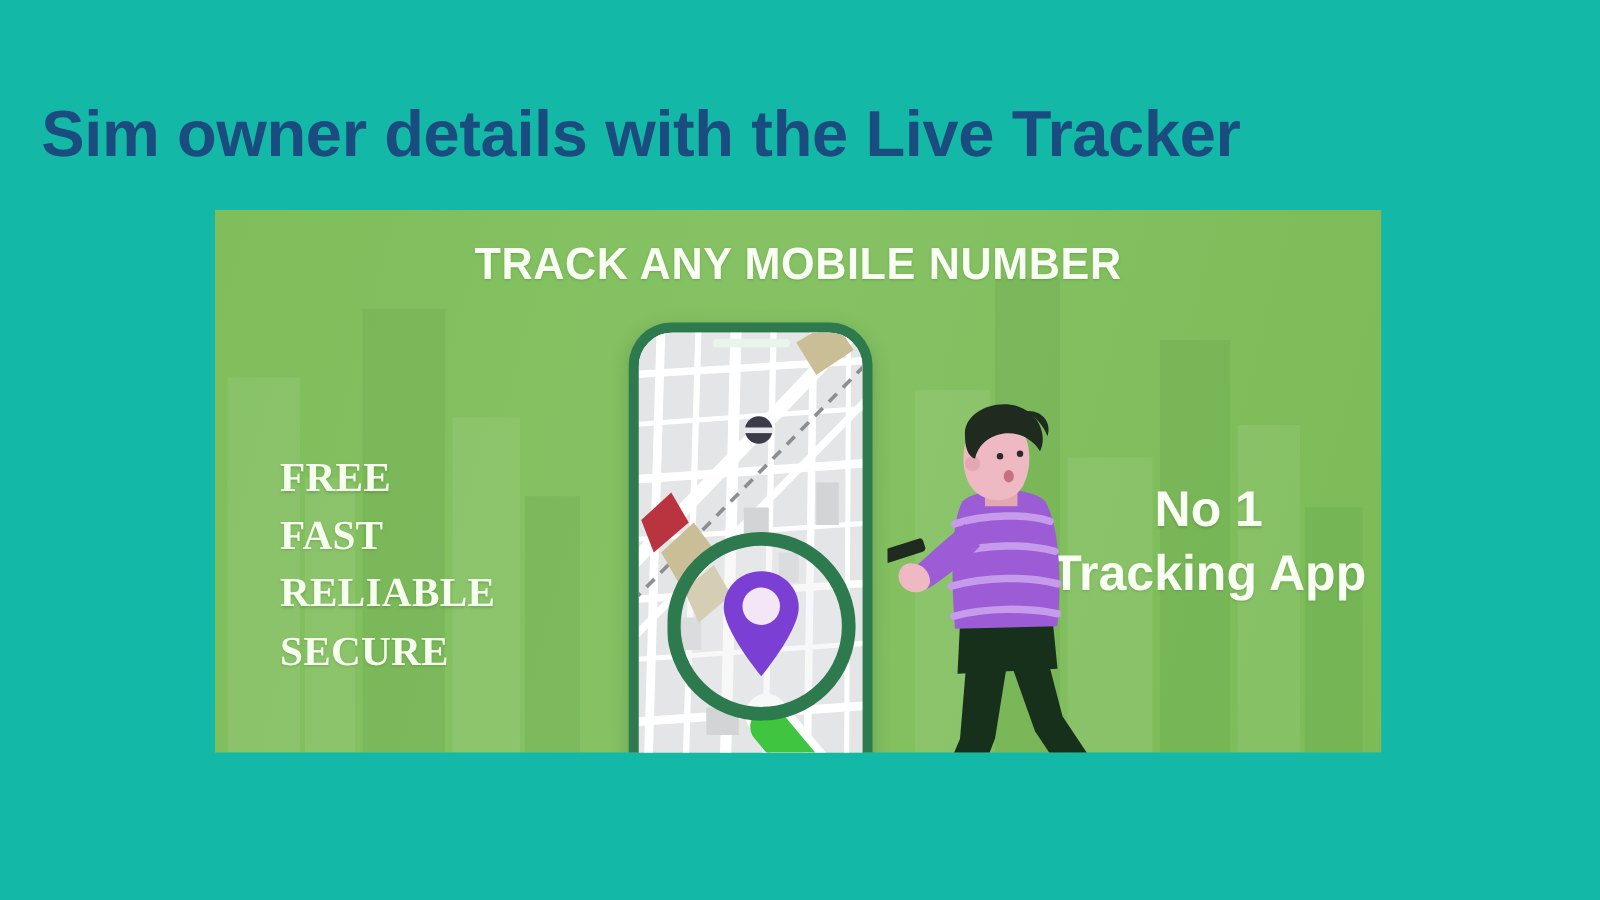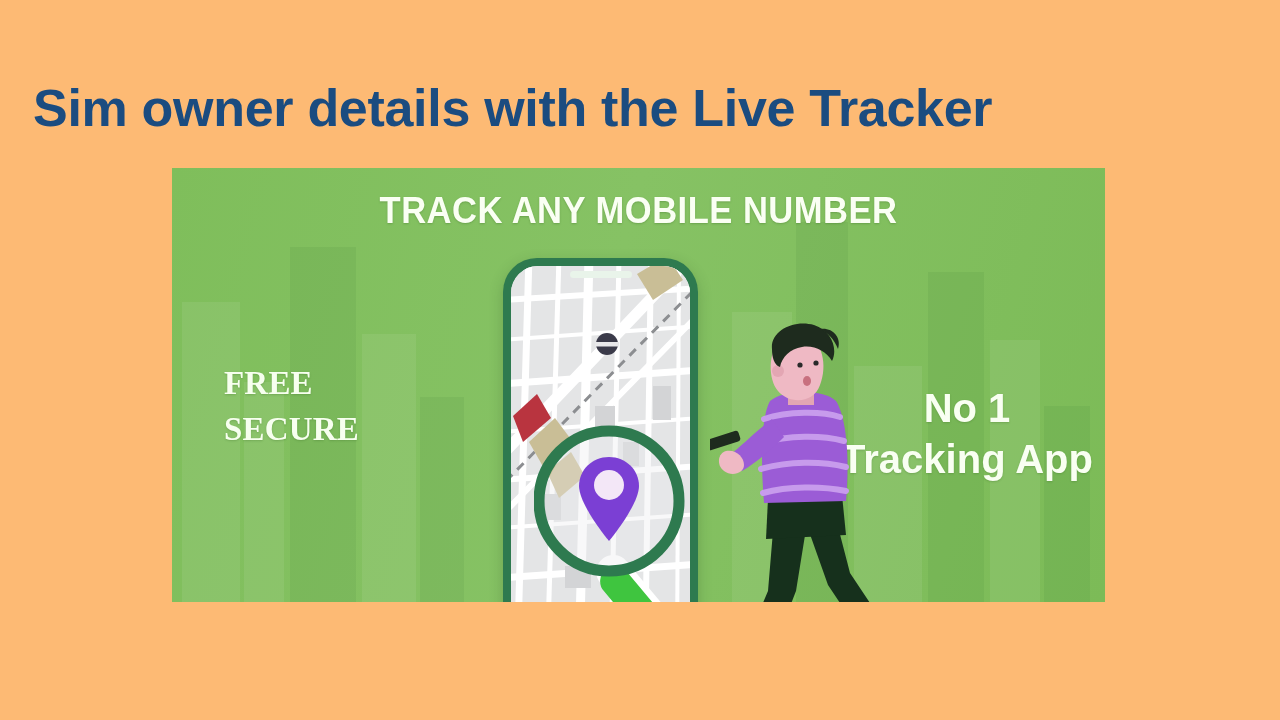--- a/index.html
+++ b/index.html
@@ -10,21 +10,21 @@
     width: 1280px;
     height: 720px;
     overflow: hidden;
     background: #FDD54E;
     font-family: "Liberation Sans", sans-serif;
   }
   .page {
     position: relative;
     width: 1280px;
     height: 720px;
-    background: #fdba74;
+    background: #14b8a6;
   }
 
   
   .page-title {
     position: absolute;
     left: 33px;
     top: 44px;
     width: 1215px;
     font-size: 52px;
     font-weight: bold;
@@ -170,20 +170,22 @@
       <div class="bld" style="left:682px; width:68px;  height:236px;"></div>
       <div class="bld dark" style="left:756px; width:56px;  height:330px;"></div>
       <div class="bld" style="left:818px; width:50px;  height:262px;"></div>
       <div class="bld dark" style="left:872px; width:46px;  height:196px;"></div>
     </div>
 
     <div class="banner-headline">TRACK ANY MOBILE NUMBER</div>
 
     <div class="feature-list">
       <div>FREE</div>
+      <div>FAST</div>
+      <div>RELIABLE</div>
       <div>SECURE</div>
     </div>
 
     <div class="promo">
       <div>No 1</div>
       <div>Tracking App</div>
     </div>
 
     <div class="phone">
       <div class="phone-screen">

